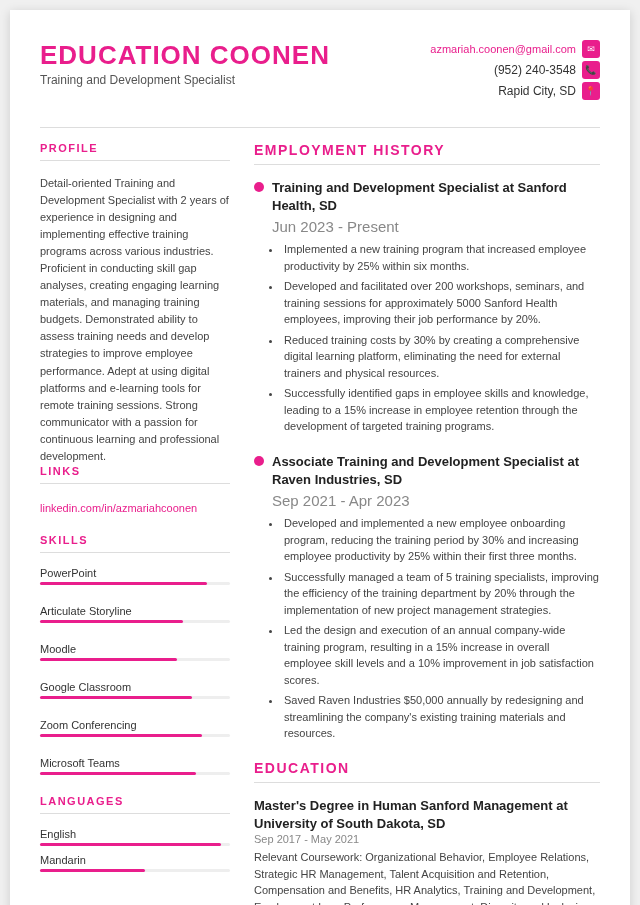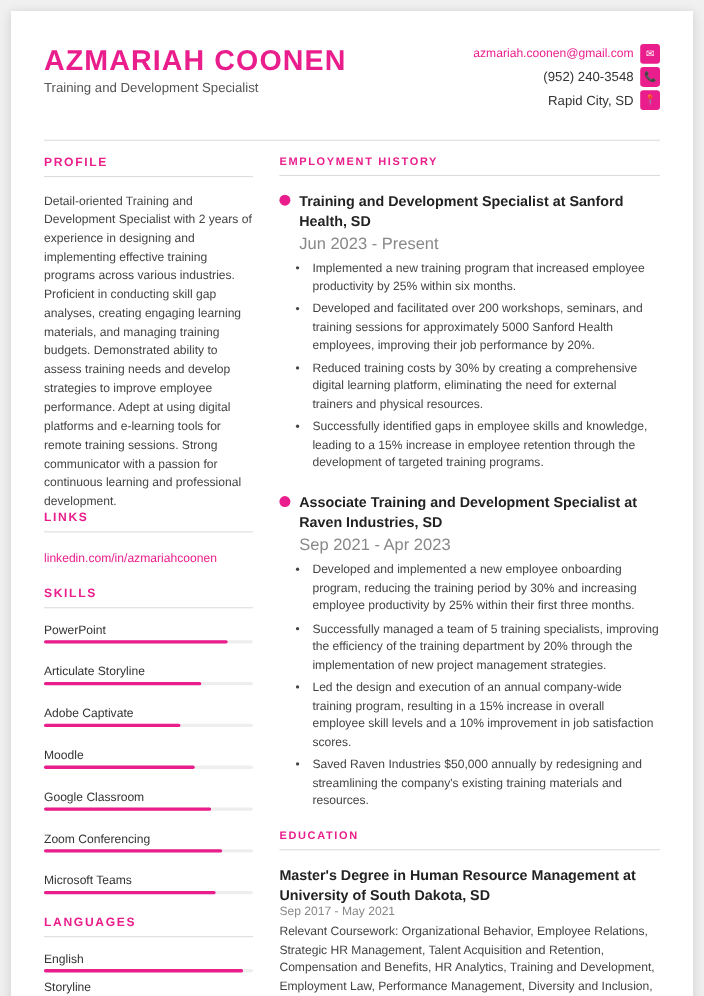--- a/index.html
+++ b/index.html
@@ -210,37 +210,37 @@
       color: #888;
       margin-bottom: 4px;
     }
     .edu-coursework {
       font-size: 11px;
       color: #444;
       line-height: 1.5;
     }
 
     .right-section-title {
-      font-size: 10px;
+      font-size: 14px;
       font-weight: bold;
       color: #e91e8c;
       letter-spacing: 1.5px;
       text-transform: uppercase;
       margin-bottom: 6px;
       margin-top: 0;
     }
   </style>
 </head>
 <body>
 
 <div class="resume-wrapper">
 
   <div class="header">
     <div class="header-left">
-      <div class="name">AZMARIAH COONEN</div>
+      <div class="name">EDUCATION COONEN</div>
       <div class="title">Training and Development Specialist</div>
     </div>
     <div class="header-right">
       <div class="contact-row">
         <a class="email-link" href="#">azmariah.coonen@gmail.com</a>
         <div class="contact-icon">✉</div>
       </div>
       <div class="contact-row">
         <span>(952) 240-3548</span>
         <div class="contact-icon">📞</div>
@@ -282,26 +282,20 @@
       <div class="skill-bar-fill" style="width:88%"></div>
     </div>
   </div>
             <div class="skill-item">
     <div class="skill-name">Articulate Storyline</div>
     <div class="skill-bar-bg">
       <div class="skill-bar-fill" style="width:75%"></div>
     </div>
   </div>
             <div class="skill-item">
-    <div class="skill-name">Adobe Captivate</div>
-    <div class="skill-bar-bg">
-      <div class="skill-bar-fill" style="width:65%"></div>
-    </div>
-  </div>
-            <div class="skill-item">
     <div class="skill-name">Moodle</div>
     <div class="skill-bar-bg">
       <div class="skill-bar-fill" style="width:72%"></div>
     </div>
   </div>
             <div class="skill-item">
     <div class="skill-name">Google Classroom</div>
     <div class="skill-bar-bg">
       <div class="skill-bar-fill" style="width:80%"></div>
     </div>
@@ -325,21 +319,21 @@
         <div class="section-title">LANGUAGES</div>
         <hr class="divider">
         <div id="languages-list">
             <div class="lang-item">
     <div class="lang-name">English</div>
     <div class="skill-bar-bg">
       <div class="skill-bar-fill" style="width:95%"></div>
     </div>
   </div>
             <div class="lang-item">
-    <div class="lang-name">Storyline</div>
+    <div class="lang-name">Mandarin</div>
     <div class="skill-bar-bg">
       <div class="skill-bar-fill" style="width:55%"></div>
     </div>
   </div>
           </div>
       </div>
 
     </div>
 
     <div class="right-col">
@@ -375,21 +369,21 @@
               </ul>
   </div>
           </div>
       </div>
 
       <div class="edu-section">
         <div class="right-section-title">EDUCATION</div>
         <hr class="divider">
         <div id="education-list">
             <div class="edu-item">
-    <div class="edu-degree">Master's Degree in Human Resource Management at University of South Dakota, SD</div>
+    <div class="edu-degree">Master's Degree in Human Sanford Management at University of South Dakota, SD</div>
     <div class="edu-dates">Sep 2017 - May 2021</div>
     <div class="edu-coursework">Relevant Coursework: Organizational Behavior, Employee Relations, Strategic HR Management, Talent Acquisition and Retention, Compensation and Benefits, HR Analytics, Training and Development, Employment Law, Performance Management, Diversity and Inclusion, Leadership and Change Management.</div>
   </div>
           </div>
       </div>
 
     </div>
   </div>
 </div>
 

